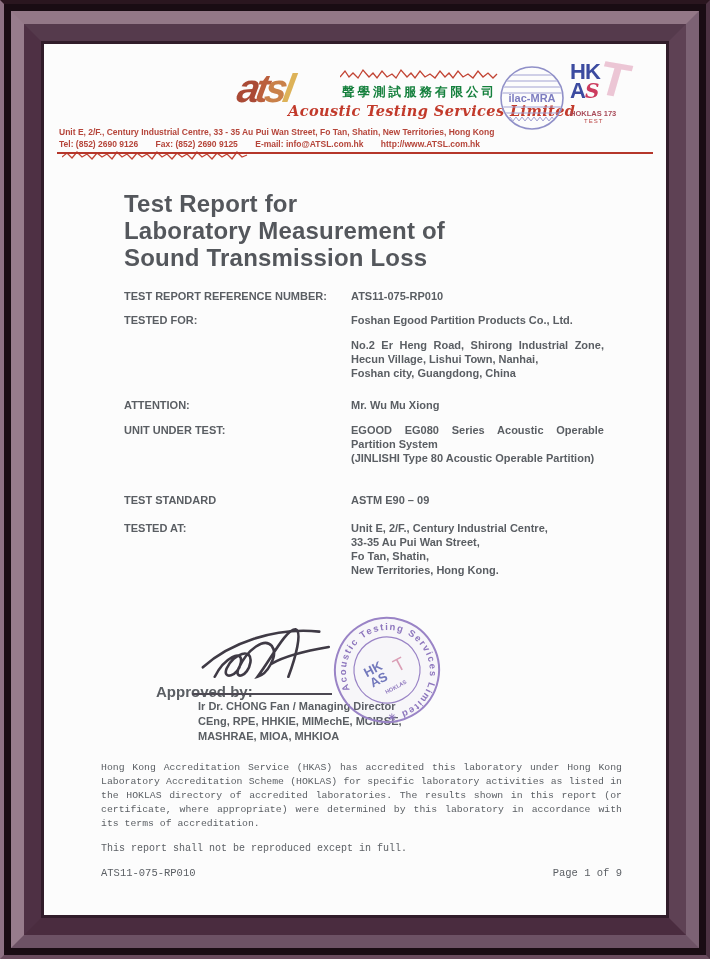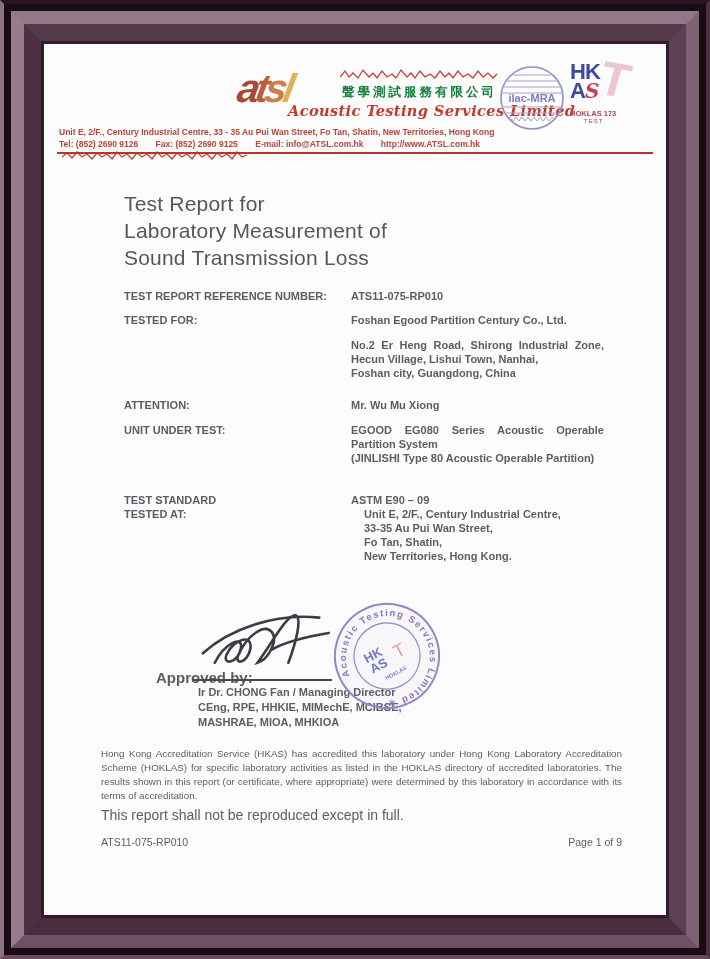--- a/index.html
+++ b/index.html
@@ -54,42 +54,42 @@
     position:relative;}
   .addr{position:absolute;left:15px;color:#b5453a;font-size:8.5px;font-weight:bold;
     white-space:nowrap;}
   .addr1{top:83px;}
   .addr2{top:95px;}
   .addr2 span{margin-right:15px;}
   .red-rule{position:absolute;left:13px;right:13px;top:108px;height:2px;
     background:#b5372b;}
   
   .main{margin:0 56px 0 80px;}
-  .title{margin-top:34px;font-size:21px;line-height:27px;font-weight:normal;
+  .title{margin-top:34px;font-size:24px;line-height:27px;font-weight:bold;
     color:#54575c;letter-spacing:.2px;}
   .rows{margin-top:18px;font-size:11px;font-weight:bold;}
   .row{display:flex;line-height:14px;}
   .flabel{width:227px;flex:none;}
   .fvalue{width:253px;flex:none;}
   .jus{text-align:justify;}
   .mt11{margin-top:11px;} .mt10{margin-top:10px;} .mt9{margin-top:18px;}
-  .mt14{gap:13px;} .mt28{margin-top:28px;}
+  .mt14{margin-top:14px;} .mt28{margin-top:28px;}
   
   .sig-section{position:relative;height:148px;margin-top:36px;}
   .approved{position:absolute;left:112px;top:70px;font-size:15px;font-weight:bold;}
   .sig-svg{position:absolute;left:148px;top:2px;}
   .sig-line{position:absolute;left:148px;top:80px;width:140px;height:2px;
     background:#4c4852;}
   .signer{position:absolute;left:154px;top:86px;font-size:11px;font-weight:bold;
     line-height:15px;}
   .stamp{position:absolute;left:288px;top:2px;transform:rotate(-28deg);}
   
-  .footer{margin:0 44px 0 57px;}
+  .footer{margin:0 44px 0 57px;font-family:Liberation Mono, monospace;}
   .acc-text{font-size:9.8px;line-height:14px;text-align:justify;color:#5c6065;}
-  .note{margin-top:4px;font-size:14px;color:#5c6065;}
+  .note{margin-top:12px;font-size:10px;color:#5c6065;}
   .ref-row{margin-top:13px;display:flex;justify-content:space-between;
     font-size:10.5px;color:#5b5f64;}
 </style>
 </head>
 <body>
 
 <div class="frame1">
 <div class="frame2">
 <div class="frame3">
 <div class="frame4">
@@ -156,21 +156,21 @@
       <div>Sound Transmission Loss</div>
     </div>
 
     <div class="rows">
       <div class="row">
         <div class="flabel">TEST REPORT REFERENCE NUMBER:</div>
         <div class="fvalue">ATS11-075-RP010</div>
       </div>
       <div class="row mt10">
         <div class="flabel">TESTED FOR:</div>
-        <div class="fvalue">Foshan Egood Partition Century Co., Ltd.</div>
+        <div class="fvalue">Foshan Egood Partition Products Co., Ltd.</div>
       </div>
       <div class="row mt11">
         <div class="flabel"></div>
         <div class="fvalue">
           <div class="jus">No.2 Er Heng Road, Shirong Industrial Zone, Hecun Village, Lishui Town, Nanhai,</div>
           <div>Foshan city, Guangdong, China</div>
         </div>
       </div>
       <div class="row mt9">
         <div class="flabel">ATTENTION:</div>

